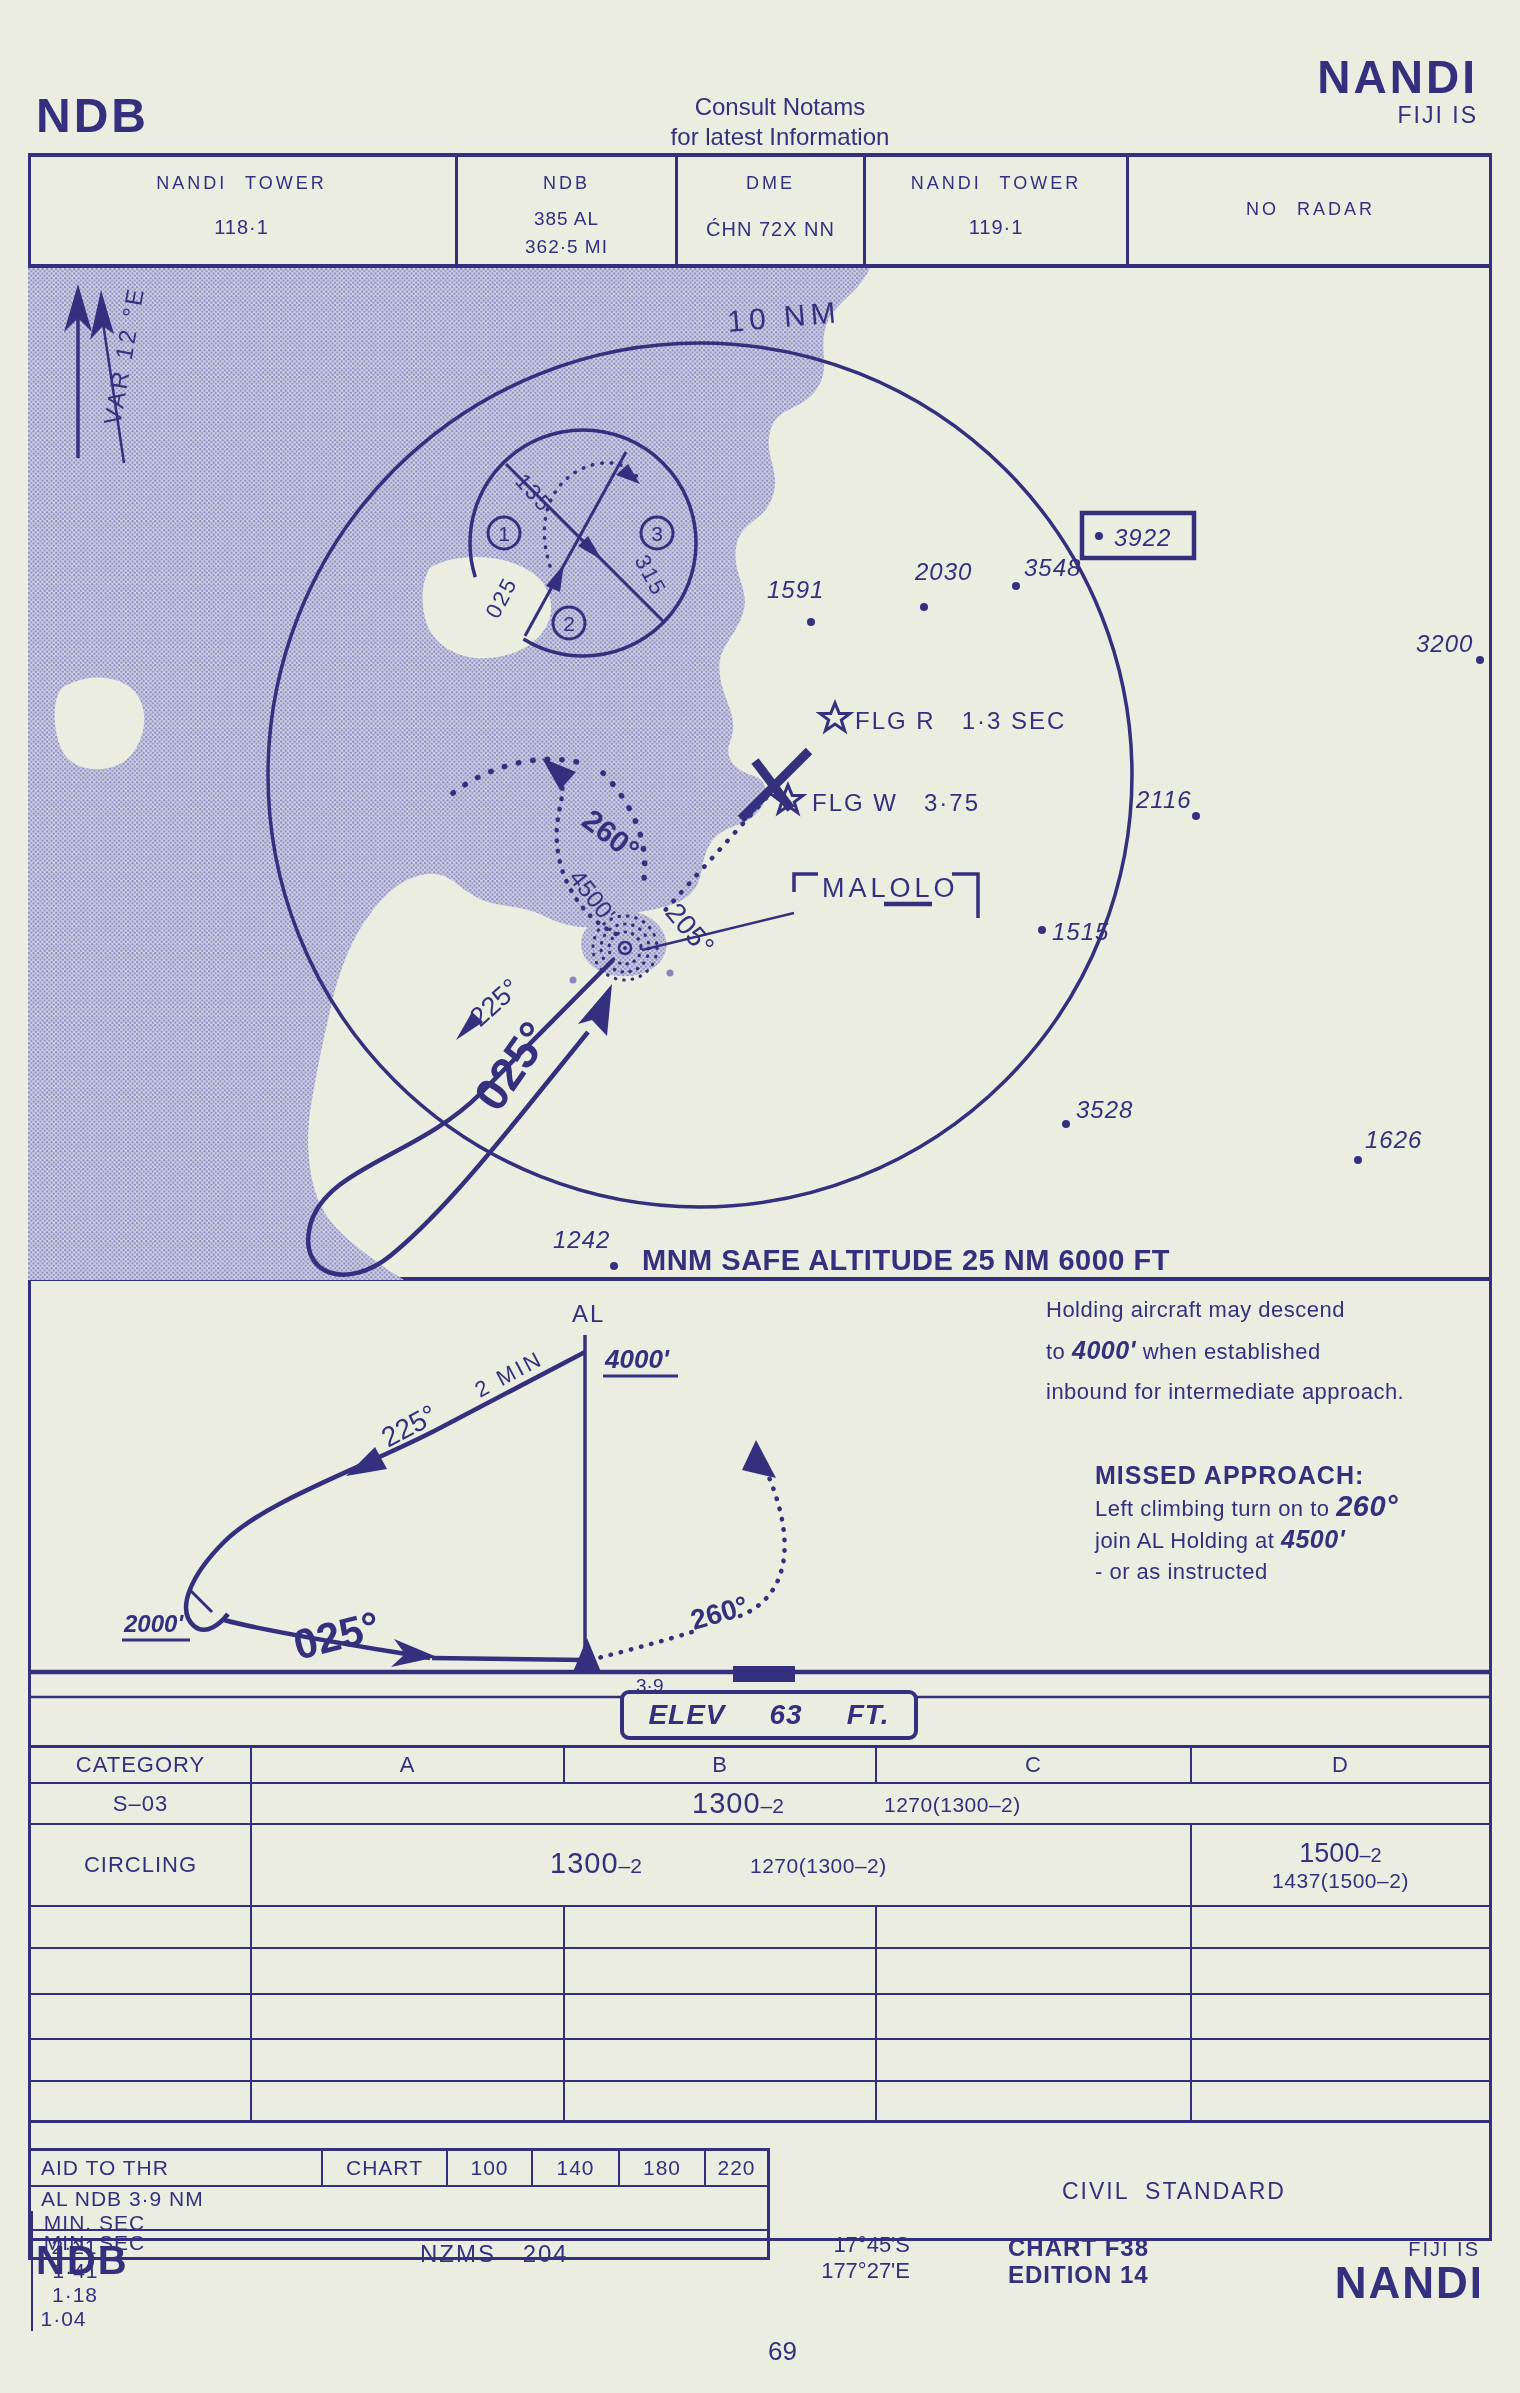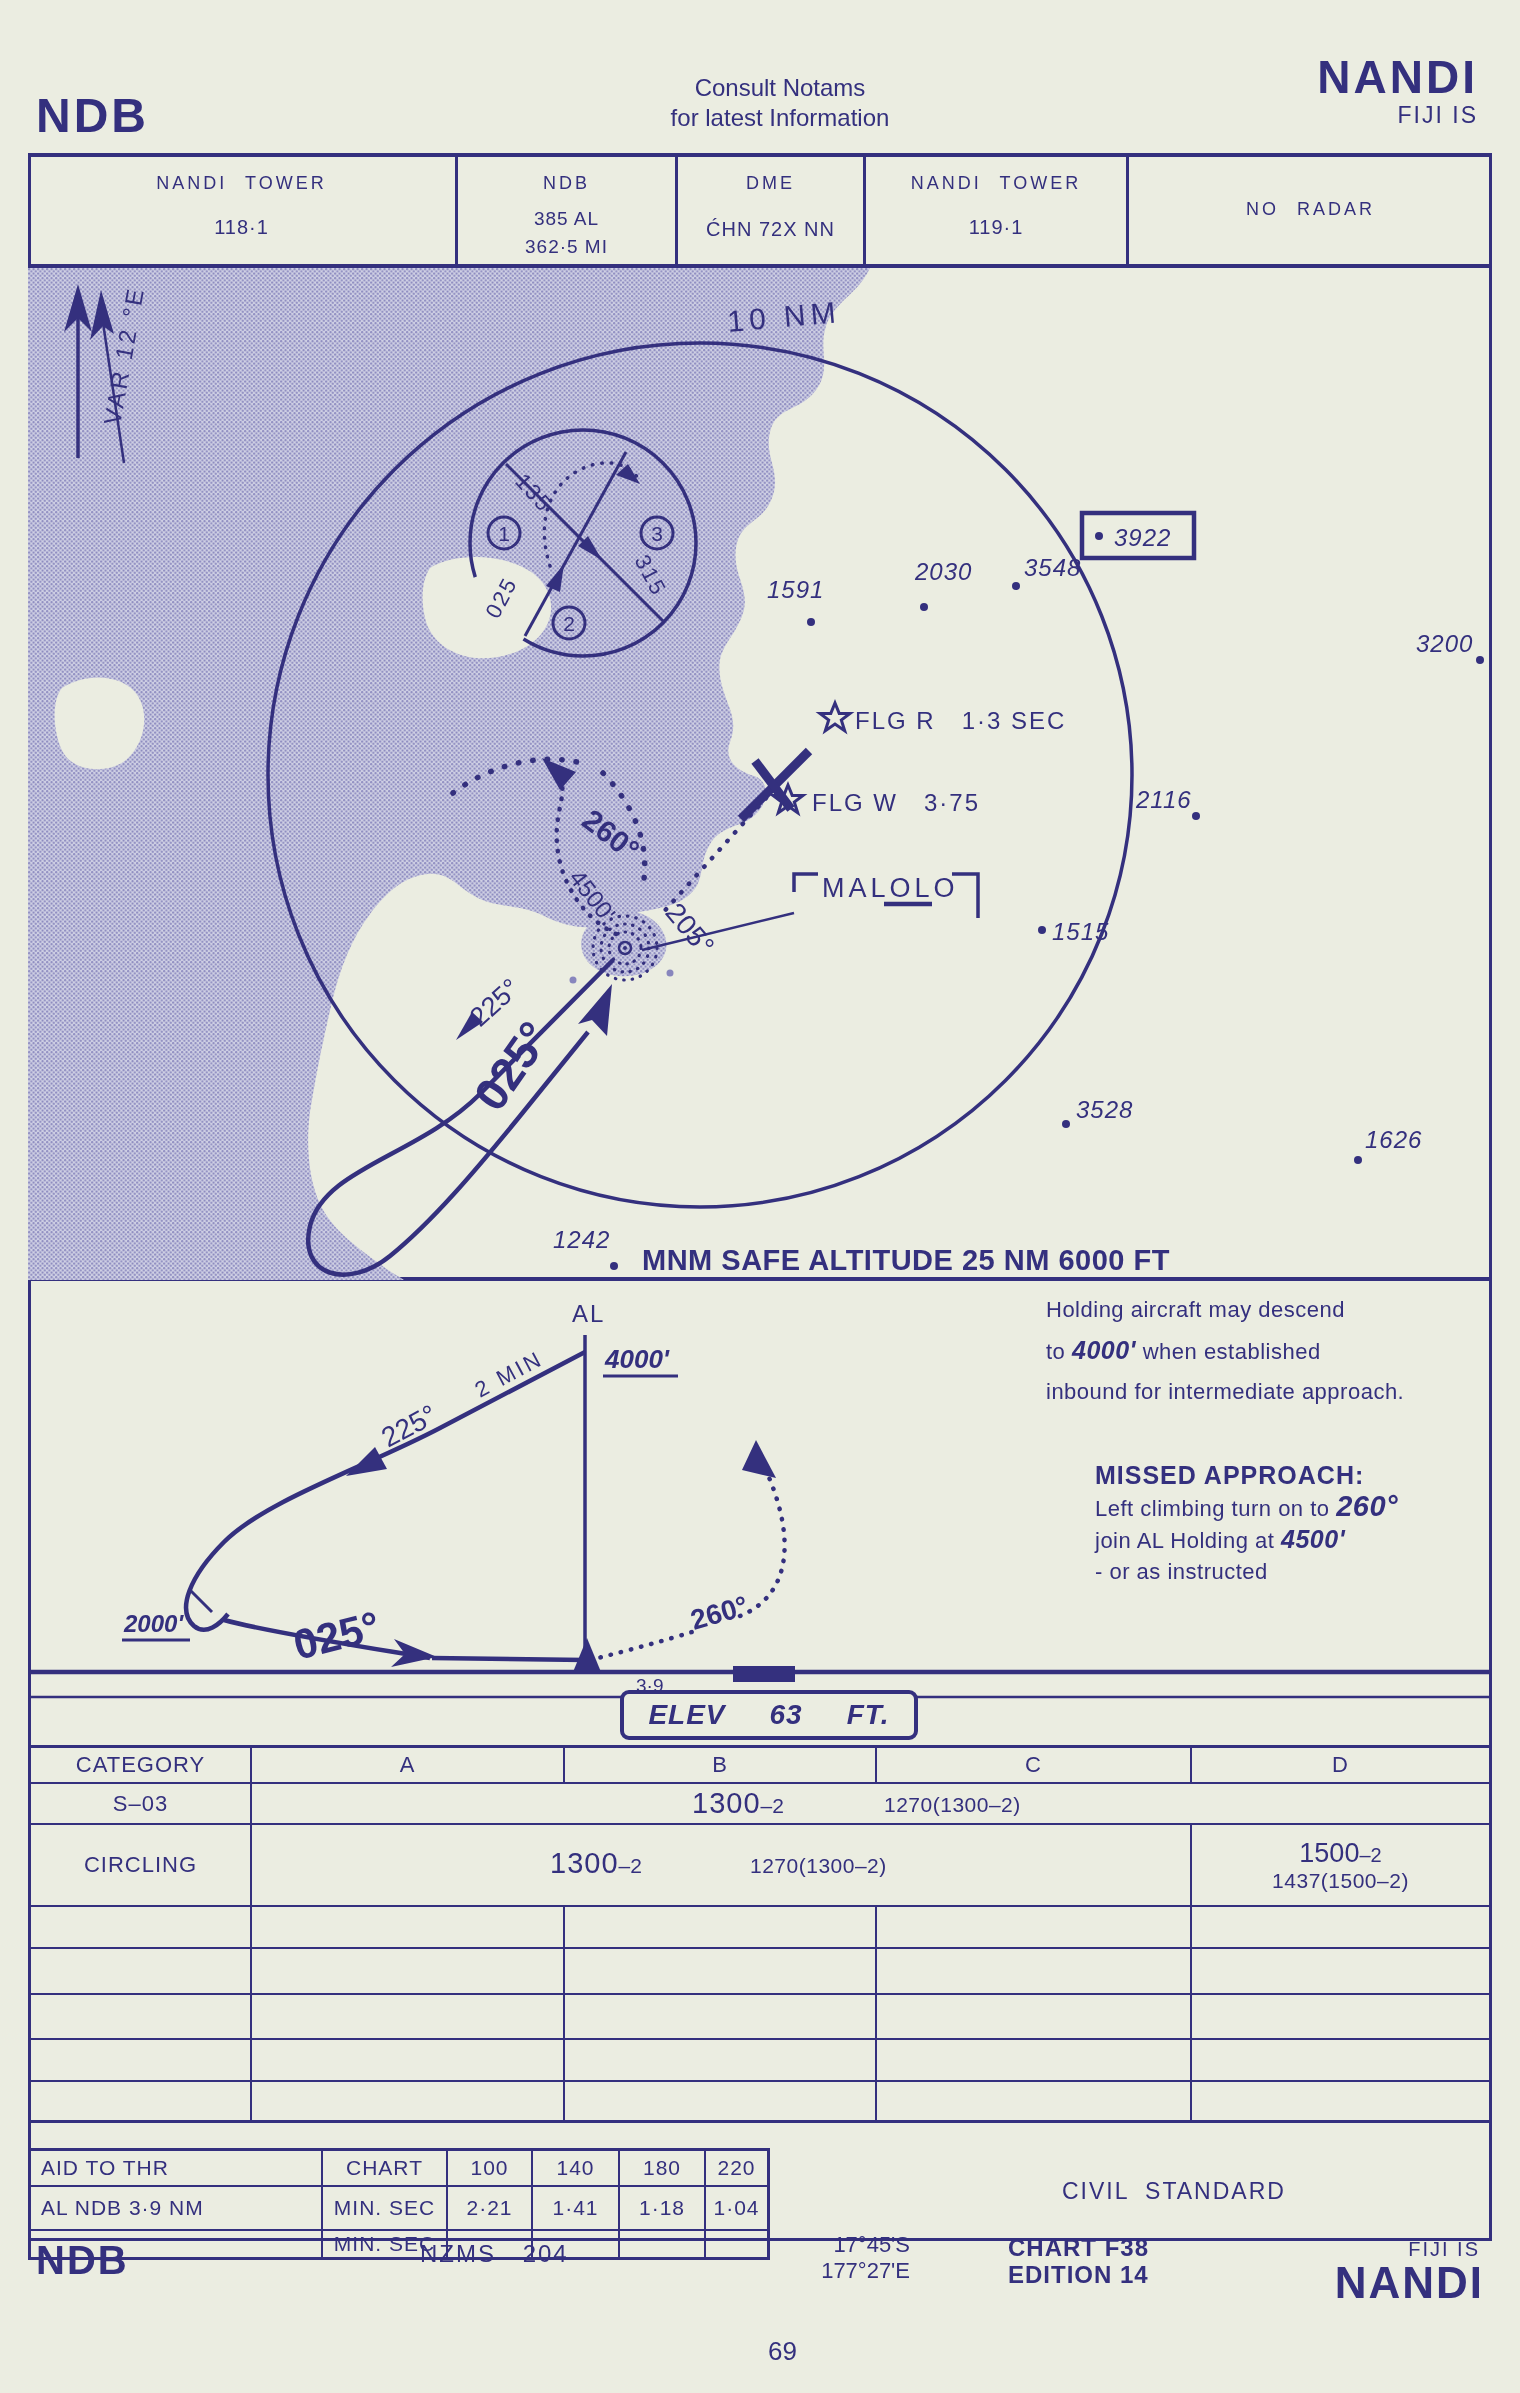--- a/index.html
+++ b/index.html
@@ -4,21 +4,21 @@
 <style>
   html,body{margin:0;padding:0;background:#e7e9dd;}
   .page{position:relative;width:1520px;height:2393px;background:#ebede1;overflow:hidden;
         font-family:"Liberation Sans",sans-serif;color:#34307e;}
   .abs{position:absolute;}
   .b{font-weight:bold;}
   .it{font-style:italic;}
   .pre{white-space:pre;}
   
   .doc-type{left:36px;top:88px;font-size:48px;font-weight:bold;letter-spacing:3px;}
-  .notice{left:600px;top:73px;width:360px;text-align:center;font-size:24px;line-height:30px;}
+  .notice{left:600px;top:92px;width:360px;text-align:center;font-size:24px;line-height:30px;}
   .station{left:1204px;top:50px;width:274px;text-align:right;font-size:46px;font-weight:bold;letter-spacing:3px;}
   .region{left:1204px;top:102px;width:274px;text-align:right;font-size:23px;letter-spacing:2px;}
   
   .ftable{left:28px;top:153px;width:1464px;height:115px;border-top:4px solid #34307e;
           border-bottom:4px solid #34307e;display:flex;box-sizing:border-box;}
   .fcol{box-sizing:border-box;padding-top:16px;text-align:center;}
   .fcol + .fcol{border-left:3px solid #34307e;}
   .flabel{font-size:18px;letter-spacing:3px;word-spacing:10px;}
   .fval{font-size:20px;letter-spacing:1px;margin-top:16px;}
   .fval2{font-size:19px;letter-spacing:1px;margin-top:6px;}
@@ -42,21 +42,21 @@
   .mrow + .mrow{border-top:2.5px solid #34307e;}
   .mcell{box-sizing:border-box;display:flex;align-items:center;justify-content:center;position:relative;}
   .mcell + .mcell{border-left:2.5px solid #34307e;}
   .mhead{font-size:22px;letter-spacing:1px;}
   .mval{font-size:29px;letter-spacing:1px;}
   .msub{font-size:21px;}
   .mpar{font-size:21px;letter-spacing:0.5px;}
   
   .stable{left:28px;top:2126px;width:742px;border:3px solid #34307e;box-sizing:border-box;z-index:4;margin-top:22px;}
   .srow{display:flex;box-sizing:border-box;}
-  .srow + .srow{border-top:2.5px solid #34307e;}
+  .srow + .srow{border-top:2.5px solid #34307e;flex-direction:column;}
   .scell{box-sizing:border-box;display:flex;align-items:center;justify-content:center;font-size:21px;letter-spacing:1px;}
   .scell + .scell{border-left:2.5px solid #34307e;}
   .scell.lft{justify-content:flex-start;padding-left:10px;}
   .civil{left:1062px;top:2178px;font-size:23px;letter-spacing:2px;word-spacing:8px;}
   
   .f-ndb{left:36px;top:2238px;font-size:40px;font-weight:bold;letter-spacing:2px;}
   .f-nzms{left:420px;top:2240px;font-size:24px;letter-spacing:2px;word-spacing:18px;}
   .f-coords{left:760px;top:2232px;width:150px;text-align:right;font-size:22px;line-height:26px;}
   .f-chart{left:1008px;top:2234px;font-size:24px;font-weight:bold;letter-spacing:1px;line-height:27px;}
   .f-region{left:1300px;top:2238px;width:180px;text-align:right;font-size:20px;letter-spacing:2px;}

